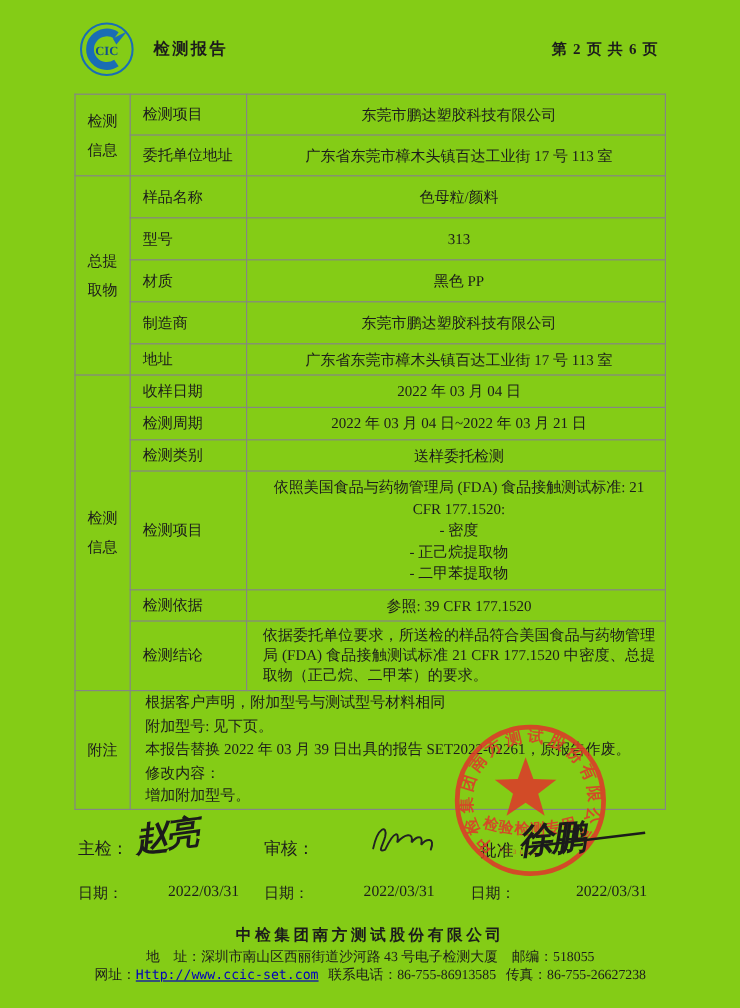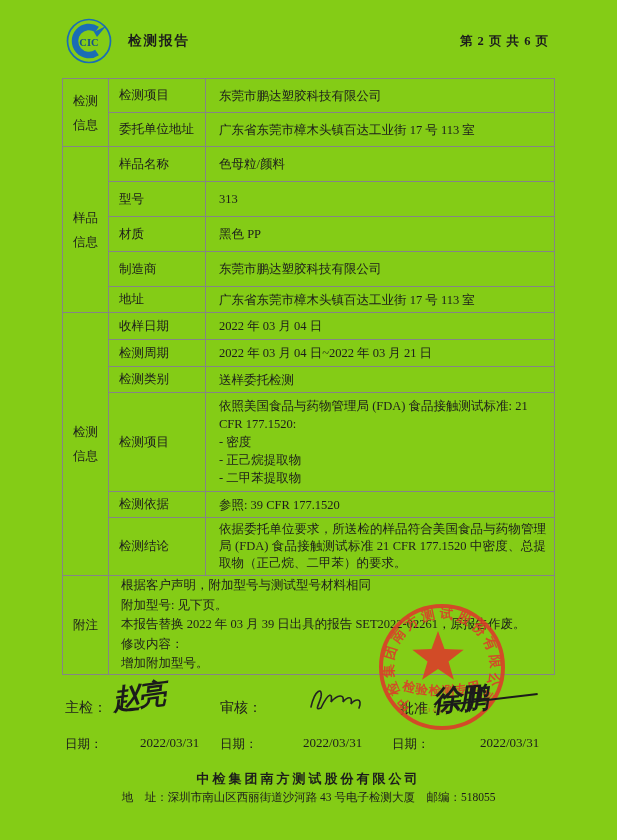--- a/index.html
+++ b/index.html
@@ -21,21 +21,21 @@
   
   table.rpt {
     position: absolute; left: 62px; top: 78px;
     border-collapse: collapse; table-layout: fixed;
     width: 492px; font-size: 12.5px; color: #1c1c1c;
     border: 1px solid #5f5f5f;
   }
   table.rpt td { border: 1px solid #858585; vertical-align: middle; }
   td.sec { text-align: center; padding: 0 8px; line-height: 24px; }
   td.lbl { padding-left: 10px; }
-  td.val { padding-left: 13px; padding-right: 8px; line-height: 18px; }
+  td.val { padding-left: 13px; padding-right: 8px; line-height: 18px; text-align: center; }
   td.val.pre { white-space: pre-line; padding-top: 4px; padding-bottom: 4px; }
   td.val.just { text-align: justify; line-height: 17px; padding-top: 3px; padding-bottom: 3px; }
   td.notes { padding-left: 12px; padding-right: 8px; white-space: pre-line; line-height: 19.5px; vertical-align: middle; }
   
   .stamp { position: absolute; left: 376px; top: 598px; z-index: 5; opacity: 0.88; }
   
   .sig-label { position: absolute; font-size: 14px; z-index: 2; }
   .sig-name {
     position: absolute; z-index: 6; font-size: 28px; font-style: italic; font-weight: 600;
     color: #1b1b1b; transform: rotate(-8deg); letter-spacing: -2px; white-space: nowrap;
@@ -83,21 +83,21 @@
         <td class="sec" rowspan="2">检测信息</td>
         <td class="lbl">检测项目</td>
         <td class="val">东莞市鹏达塑胶科技有限公司</td>
       </tr>
       <tr style="height:34px">
         <td class="lbl">委托单位地址</td>
         <td class="val">广东省东莞市樟木头镇百达工业街 17 号 113 室</td>
       </tr>
 
       <tr style="height:35px">
-        <td class="sec" rowspan="5">样品信息</td>
+        <td class="sec" rowspan="5">总提取物</td>
         <td class="lbl">样品名称</td>
         <td class="val">色母粒/颜料</td>
       </tr>
       <tr style="height:35px">
         <td class="lbl">型号</td>
         <td class="val">313</td>
       </tr>
       <tr style="height:35px">
         <td class="lbl">材质</td>
         <td class="val">黑色 PP</td>
@@ -188,14 +188,17 @@
 
   <div class="date-label" style="left:65px; top:736px;">日期：</div>
   <div class="date-value" style="left:140px; top:735px;">2022/03/31</div>
   <div class="date-label" style="left:220px; top:736px;">日期：</div>
   <div class="date-value" style="left:303px; top:735px;">2022/03/31</div>
   <div class="date-label" style="left:392px; top:736px;">日期：</div>
   <div class="date-value" style="left:480px; top:735px;">2022/03/31</div>
 
   <div class="ftr-company">中检集团南方测试股份有限公司</div>
   <div class="ftr-line2">地　址：深圳市南山区西丽街道沙河路 43 号电子检测大厦　邮编：518055</div>
+  <div class="ftr-line3">
+    <span>网址：</span><a class="ftr-link" href="#">Http://www.ccic-set.com</a><span class="sp"></span><span>联系电话：86-755-86913585</span><span class="sp"></span><span>传真：86-755-26627238</span>
+  </div>
 
 </div>
 
 </body></html>

